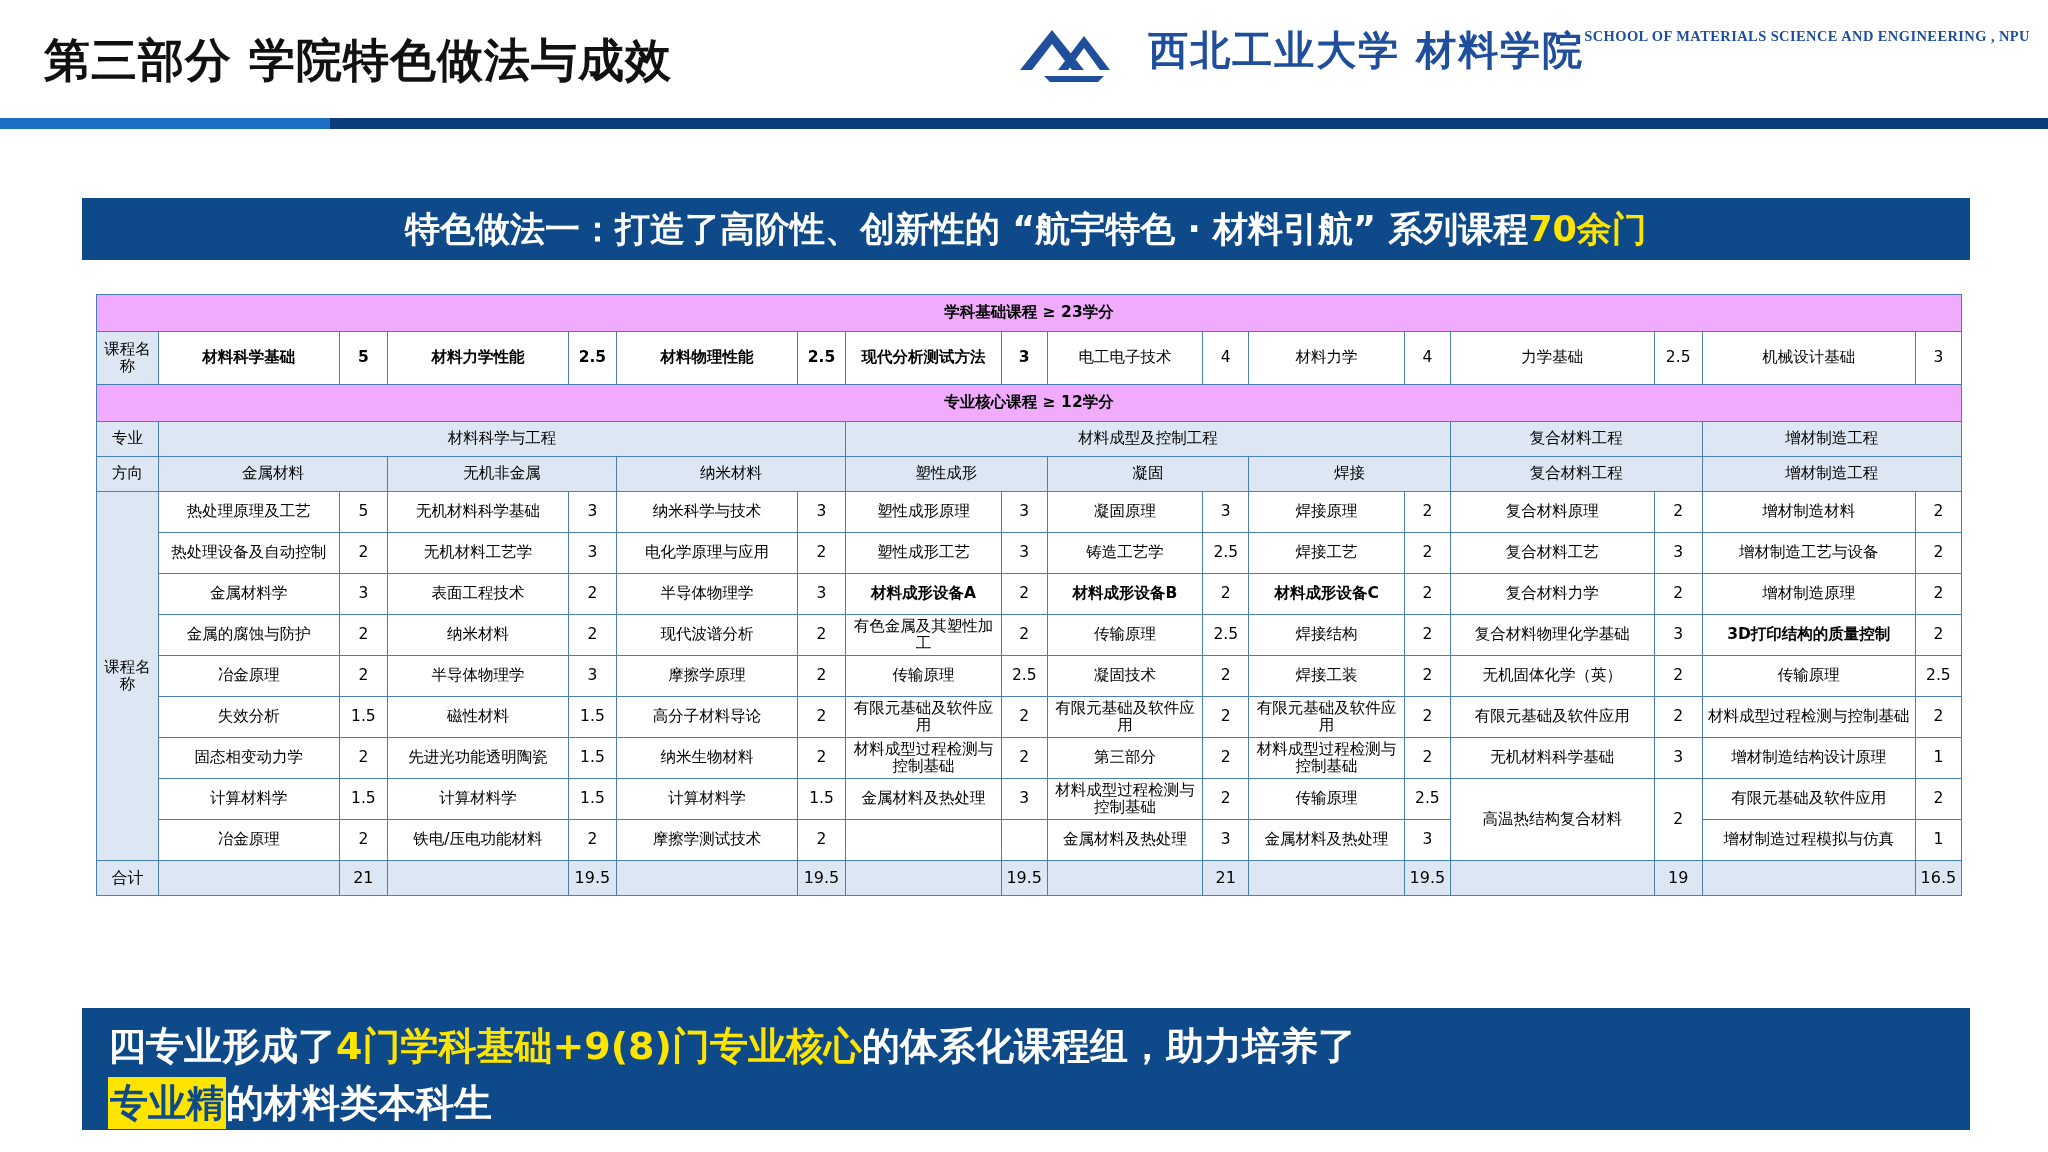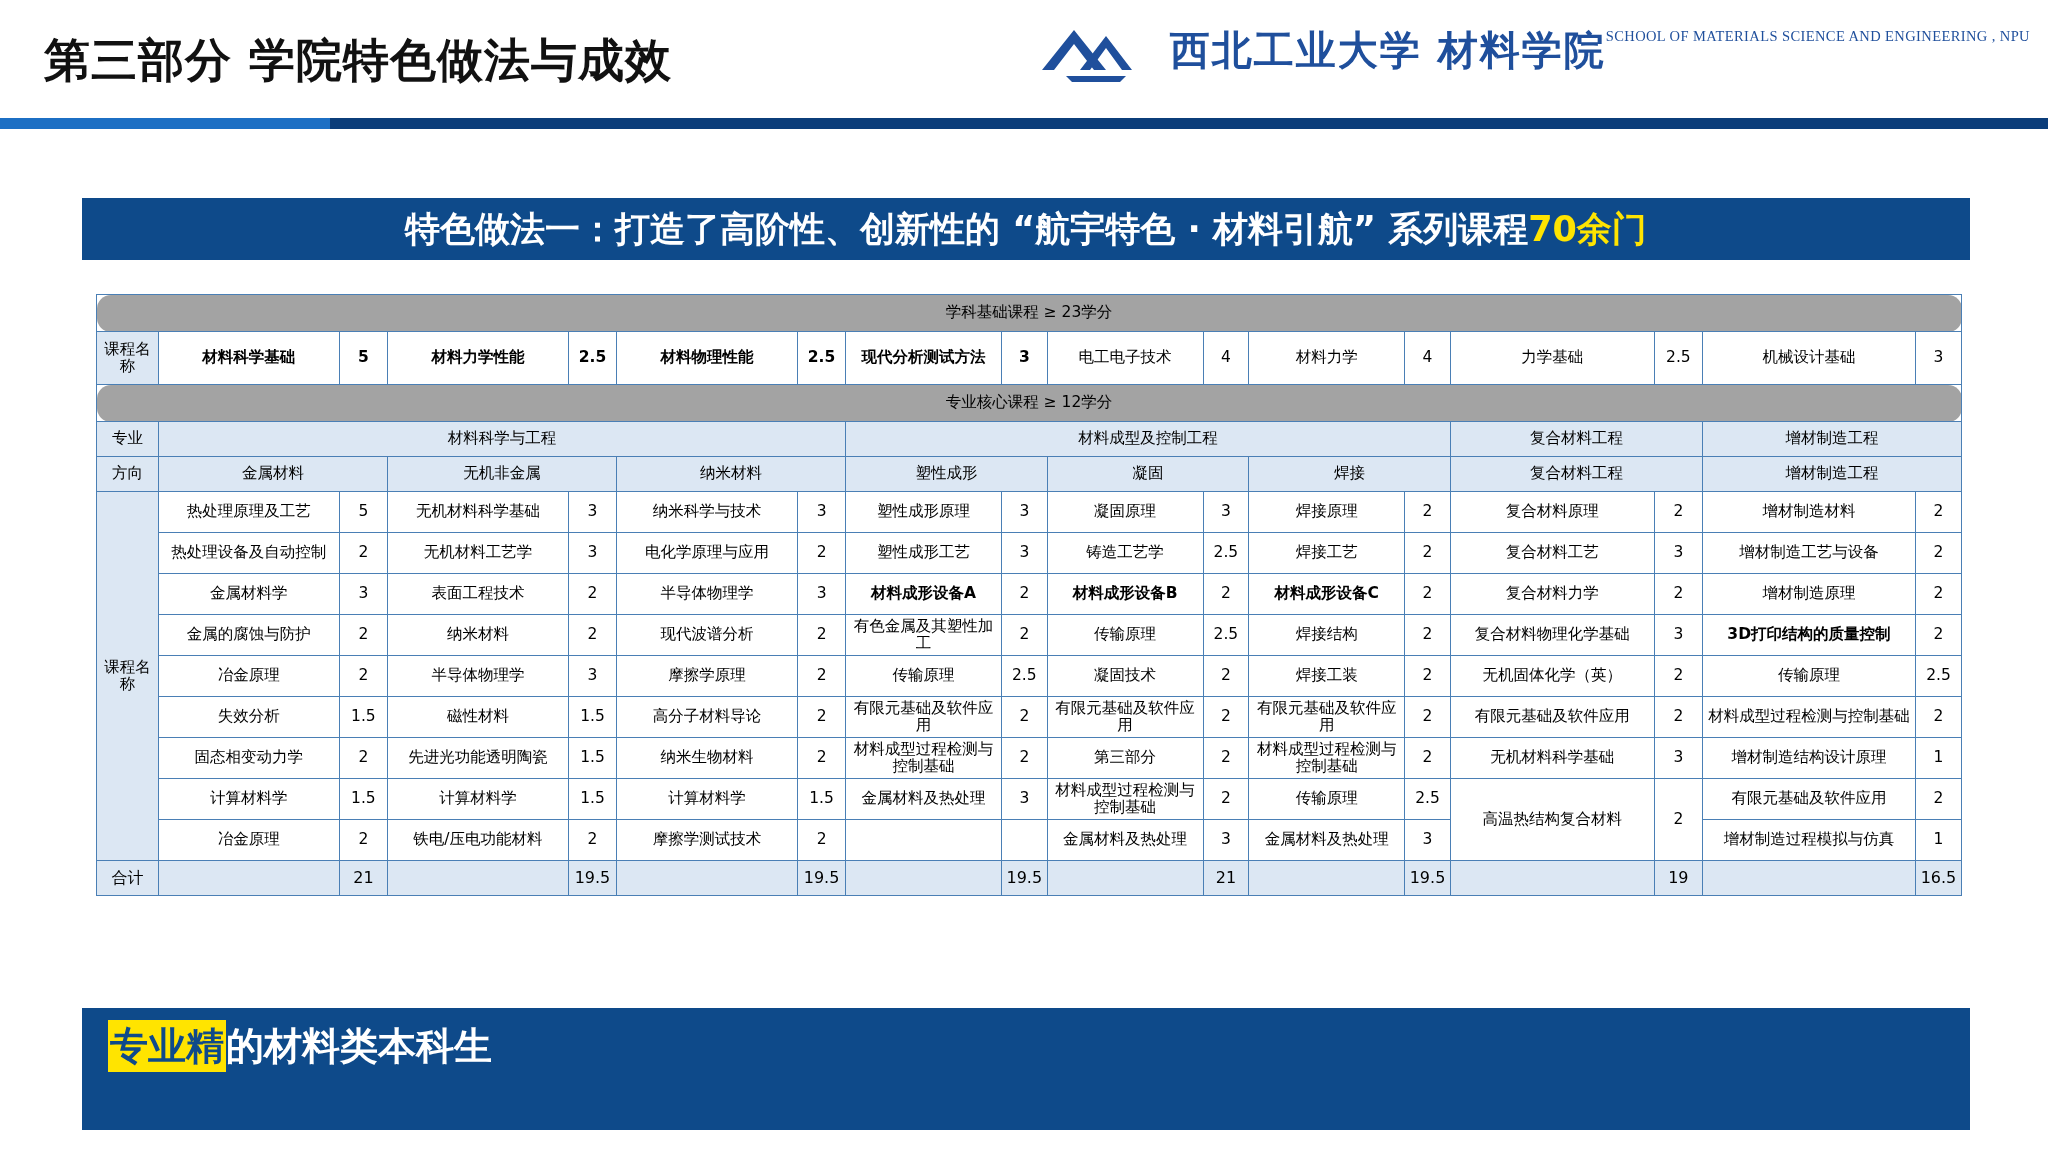--- a/index.html
+++ b/index.html
@@ -26,20 +26,21 @@
   }
   .logo-mark{width:120px;height:64px;}
   .logo-text{display:flex;flex-direction:row;justify-content:center;}
   .logo-cn{
     font-size:40px;font-weight:bold;color:#1f4f9c;letter-spacing:2px;
     font-family:"DejaVu Sans","Liberation Sans",sans-serif;white-space:nowrap;
   }
   .logo-en{
     font-size:14.5px;color:#1f4f9c;letter-spacing:.4px;margin-top:5px;white-space:nowrap;
     font-family:"Liberation Serif",serif;
+    font-weight:bold;
   }
   .header-rule{
     position:absolute;left:0;top:118px;width:2048px;height:11px;background:#0b3d7a;
   }
   .header-rule-accent{
     position:absolute;left:0;top:118px;width:330px;height:11px;background:#1c6fc4;
   }
 
   
   .banner{
@@ -63,21 +64,21 @@
     font-family:"DejaVu Sans","Liberation Sans",sans-serif;
   }
   table.curric td{
     border:1px solid #4a7fb5;
     text-align:center;vertical-align:middle;
     font-size:15.5px;color:#000000;
     padding:2px 1px;line-height:1.12;
     word-break:break-all;
   }
   td.sec-head{
-    background:#a3a3a3;font-size:23px;font-weight:normal;height:32px;border-radius:14px;
+    background:#f0abfc;font-size:23px;font-weight:bold;height:32px;
   }
   td.rowlab{
     background:#dce7f3;font-weight:normal;font-size:16px;width:54px;
   }
   td.hdr{background:#dce7f3;font-size:17px;}
   td.red{color:#d01a1a;font-weight:bold;}
   td.bold{font-weight:bold;}
   td.small{font-size:14px;}
   tr.base-row td{height:48px;}
   tr.dir-row td{height:30px;background:#dce7f3;}
@@ -378,15 +379,18 @@
           <td>19</td>
     <td></td>
           <td>16.5</td>
   </tr>
 </tbody>
     </table>
 </div>
 
 <div class="banner2">
   <div class="line">
+    <span>四专业形成了</span><span class="hl-yellow">4</span><span class="hl-yellow">门学科基础</span><span class="hl-yellow">+9(8)</span><span class="hl-yellow">门专业核心</span><span>的体系化课程组，助力培养了</span>
+  </div>
+  <div class="line">
     <span class="hl-box">专业精</span><span>的材料类本科生</span>
   </div>
 </div>
 
 </body></html>

